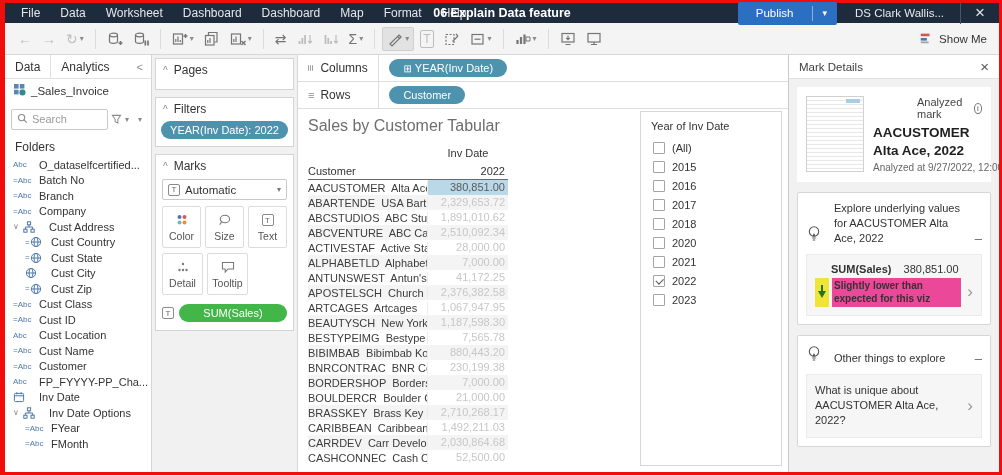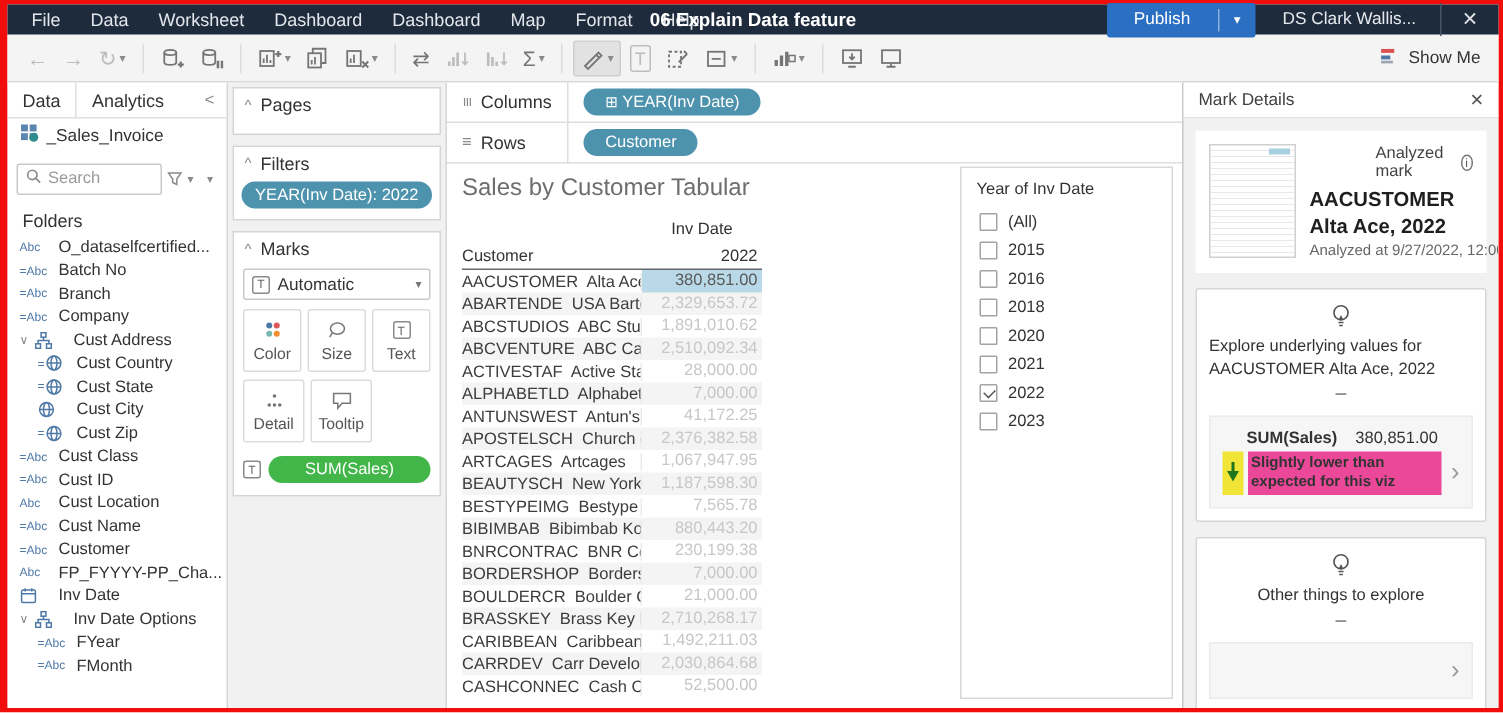--- a/index.html
+++ b/index.html
@@ -120,21 +120,21 @@
   .md-body { padding:8px; overflow:hidden; }
   .analyzed { background:#fff; padding:9px; display:flex; gap:9px; }
   .thumb { width:58px; height:76px; border:1px solid #d0d0d0; background:repeating-linear-gradient(#fff,#fff 3px,#e7e7e7 3px,#e7e7e7 4px); position:relative; flex-shrink:0; }
   .thumb-blue { position:absolute; top:2px; right:3px; width:14px; height:4px; background:#a8cfe0; }
   .an-col { flex:1; min-width:0; }
   .an-label { font-size:11px; color:#444; display:flex; align-items:center; gap:5px; margin-bottom:4px;margin-left:44px; }
   .circle-i { width:11px; height:11px; border:1px solid #777; border-radius:50%; font-size:8px; color:#555; display:inline-flex; align-items:center; justify-content:center; }
   .an-name { font-size:13.5px; font-weight:bold; color:#1f1f1f; line-height:1.3; margin-bottom:3px; }
   .an-time { font-size:10px; color:#666; white-space:nowrap; }
   .md-card { background:#fff; border:1px solid #d6d6d6; border-radius:2px; margin-top:10px; padding:8px; }
-  .mdc-head { display:flex; gap:0; align-items:center;flex-direction:column; }
+  .mdc-head { display:flex; gap:12px; align-items:flex-end; }
   .mdc-title { flex:1; font-size:11px; color:#333; line-height:1.35; }
   .mdc-min { color:#666; font-size:13px; }
   .bulb { color:#555; flex-shrink:0; margin-top:1px; }
   .mdc-inner { margin-top:8px; background:#f6f6f6; border:1px solid #ebebeb; padding:8px 8px; }
   .sum-line { display:flex; gap:12px; font-size:11px; color:#333; padding-left:16px; }
   .sum-label { font-weight:bold; }
   .insight-line { display:flex; align-items:center; margin-top:3px; }
   .down-arrow { flex-shrink:0; margin-right:3px; background:#f0e437; align-self:stretch; display:flex; align-items:center; padding:0 1px; }
   .insight-text { background:#ec4899; font-size:10px; color:#333; line-height:1.35; padding:1px 2px;font-weight:bold; }
   .chev { margin-left:auto; font-size:17px; color:#999; padding-left:6px; }
@@ -695,20 +695,24 @@
                 <div class="f-opt">
                   <span class="cbx"></span>
                   <span class="f-opt-label">2015</span>
                 </div>
                 <div class="f-opt">
                   <span class="cbx"></span>
                   <span class="f-opt-label">2016</span>
                 </div>
                 <div class="f-opt">
                   <span class="cbx"></span>
+                  <span class="f-opt-label">2017</span>
+                </div>
+                <div class="f-opt">
+                  <span class="cbx"></span>
                   <span class="f-opt-label">2018</span>
                 </div>
                 <div class="f-opt">
                   <span class="cbx"></span>
                   <span class="f-opt-label">2020</span>
                 </div>
                 <div class="f-opt">
                   <span class="cbx"></span>
                   <span class="f-opt-label">2021</span>
                 </div>
@@ -773,20 +777,21 @@
         <div class="md-card">
           <div class="mdc-head">
             <span class="bulb"><svg width="16" height="17" viewBox="0 0 16 17" fill="none" stroke="#555" stroke-width="1.1">
                   <circle cx="8" cy="6.5" r="4.7"></circle>
                   <path d="M6.3 13 h3.4 M6.8 15 h2.4 M7 11.2 l1-2 1 2"></path>
                 </svg></span>
             <span class="mdc-title">Other things to explore</span>
             <span class="mdc-min">–</span>
           </div>
           <div class="mdc-inner q-inner">
+            <span class="q-text">What is unique about AACUSTOMER Alta Ace, 2022?</span>
             <span class="chev">›</span>
           </div>
         </div>
       </div>
     </div>
 
   </div>
 </div>
 
 </body></html>

